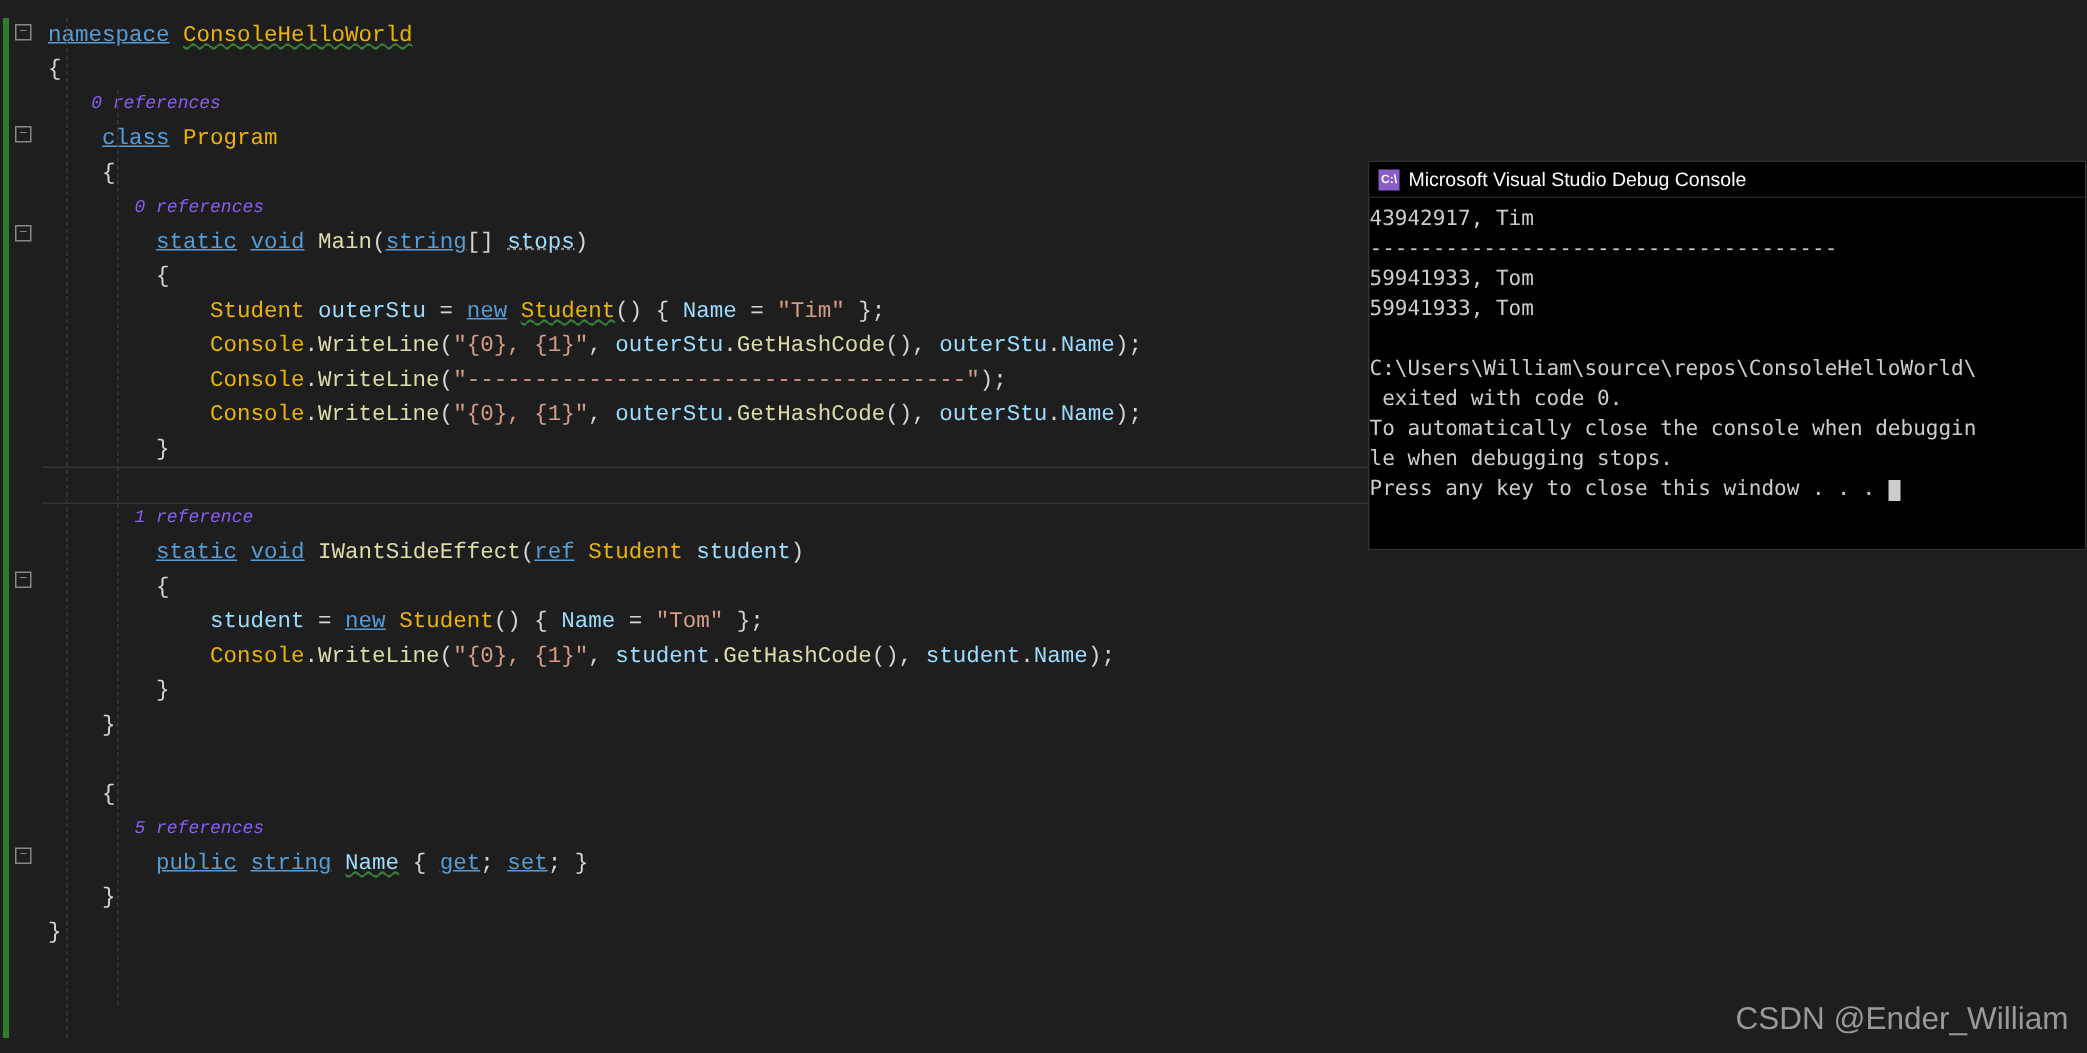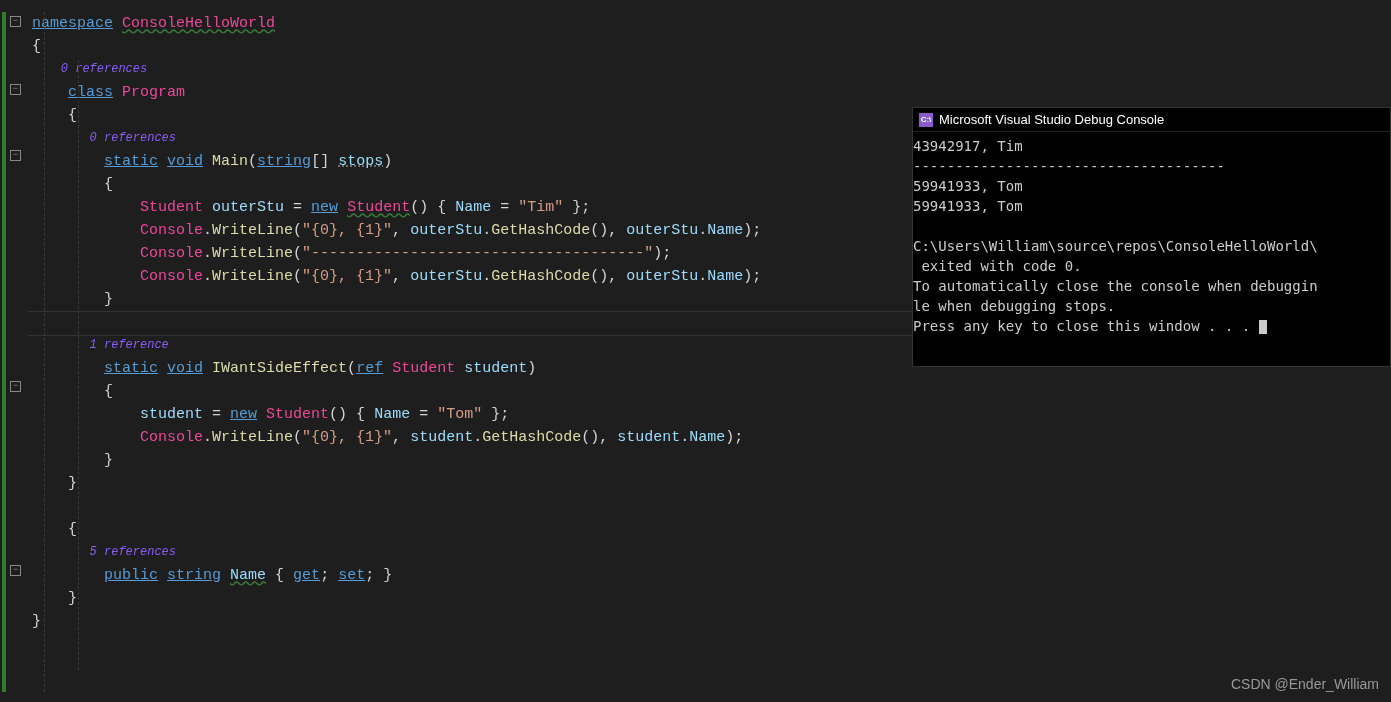--- a/index.html
+++ b/index.html
@@ -46,21 +46,21 @@
 .code-area {
   flex: 1;
   padding-top: 12px;
   padding-left: 4px;
   position: relative;
   line-height: 23px;
 }
 .line { white-space: pre; height: 23px; }
 .codelens { font-size: 12px; color: #8b5cf6; font-style: italic; }
 .kw { color: #569cd6; text-decoration: underline; }
-.cls { color: #ec4899; }
+.cls { color: #eab308; }
 .mth { color: #dcdcaa; }
 .var { color: #9cdcfe; }
 .str { color: #d69d85; }
 .underline-squig { text-decoration: underline wavy #3a7a3a; }
 .underline-dot { text-decoration: underline dotted #888; }
 .current-line::before {
   content:'';
   position:absolute;
   left:0; right:0;
   height:23px;
@@ -114,21 +114,21 @@
   width:8px; height:14px;
   background:#ccc;
   vertical-align: text-bottom;
 }
 .watermark {
   position: absolute;
   right: 12px;
   bottom: 10px;
   color: #999;
   font-family: sans-serif;
-  font-size: 14px;
+  font-size: 21px;
 }
 .indent-guide {
   position: absolute;
   top: 12px;
   width: 0;
   border-left: 1px dashed #3a3a3a;
   height: 680px;
 }
 </style>
 </head>

